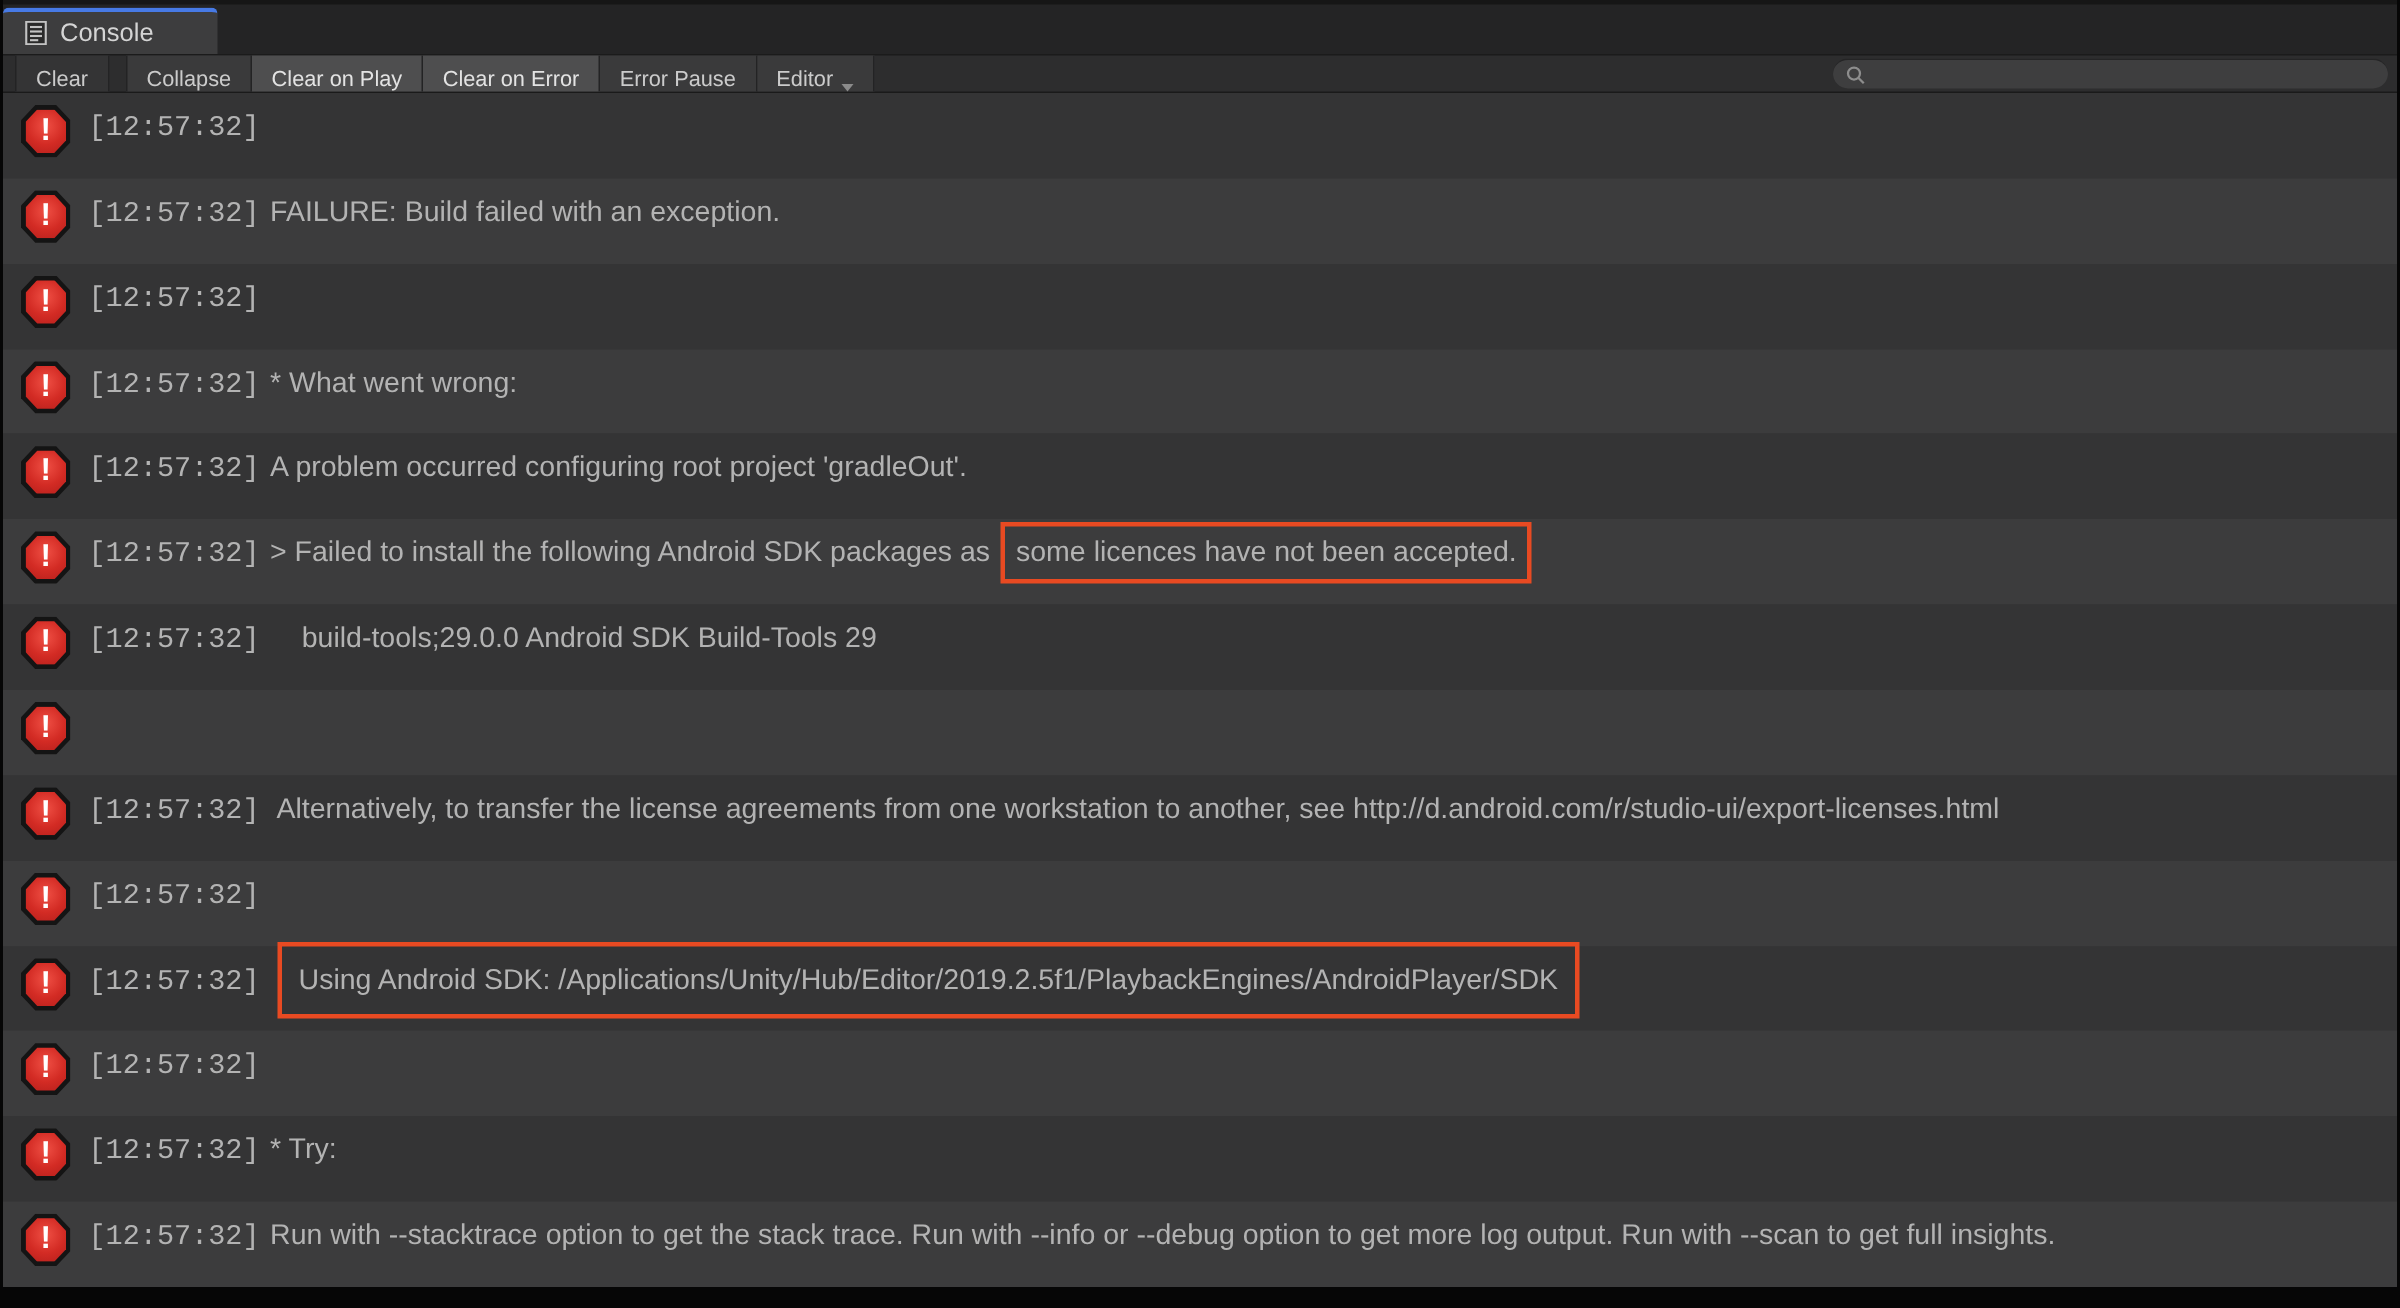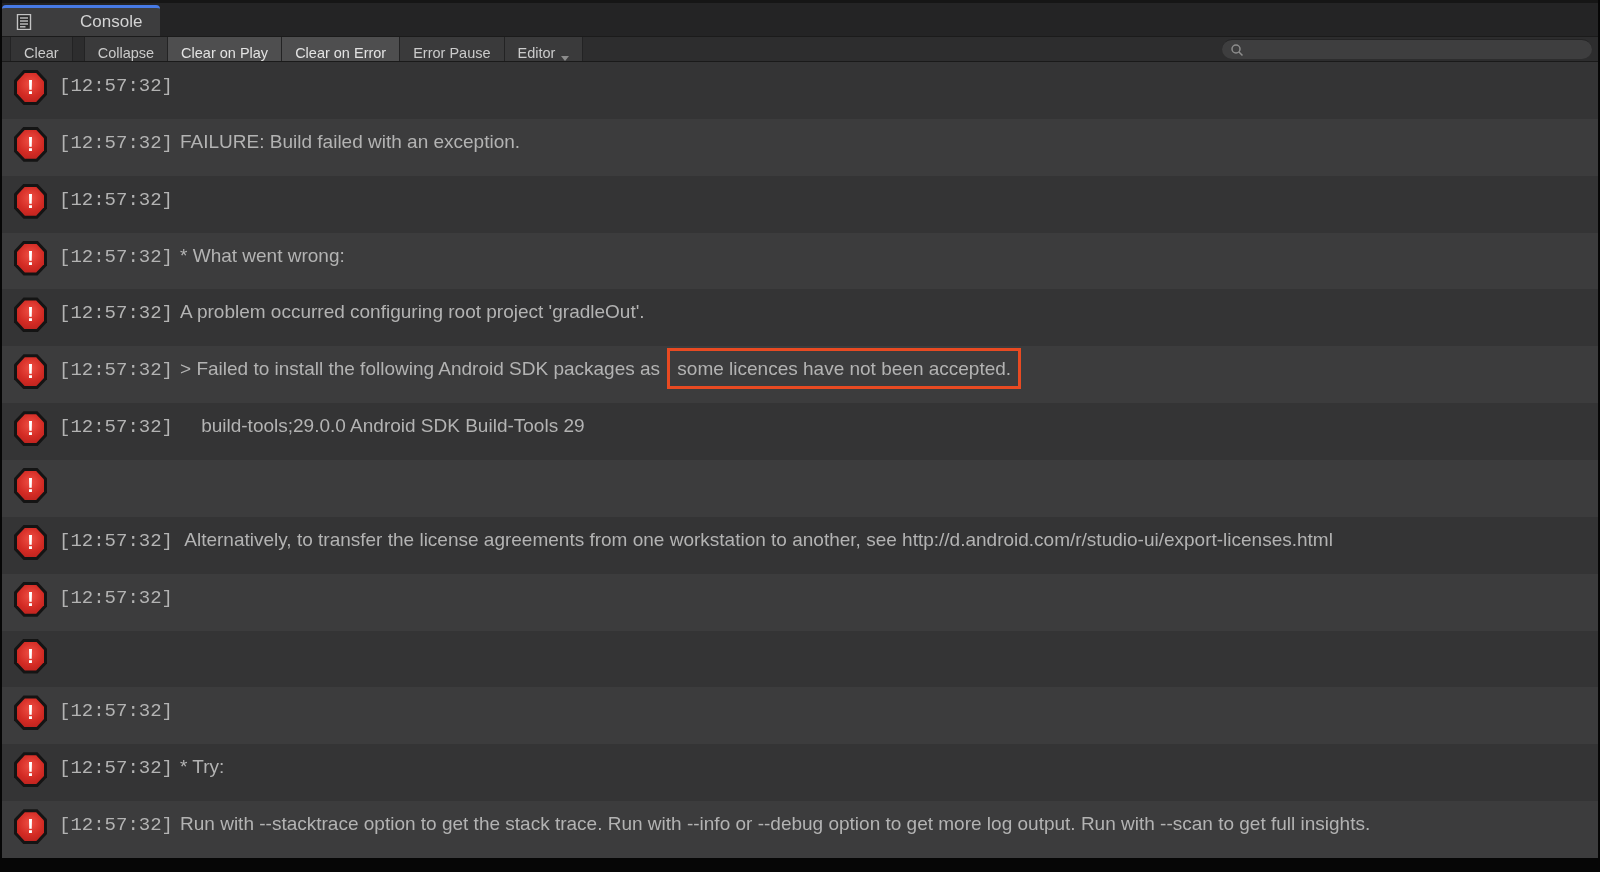--- a/index.html
+++ b/index.html
@@ -9,21 +9,21 @@
   .screen { position:relative; width:1600px; height:872px; background:#060606; }
   .window { position:absolute; left:2px; right:2px; top:0; bottom:14px;
             background:#333334; display:flex; flex-direction:column; }
 
   
   .tabbar { height:36px; background:#242425; border-top:3px solid #161616;
             display:flex; align-items:flex-end; flex:0 0 auto; }
   .tab { height:31px; min-width:143px; background:#3d3d3e; border-top:3px solid #477ae5;
          display:flex; align-items:center; gap:8px; padding:0 18px 0 14px;
          border-radius:4px 4px 0 0; }
-  .tab-title { color:#d4d4d4; font-size:17px;margin-left:40px; }
+  .tab-title { color:#d4d4d4; font-size:17px; }
   .tab-icon { width:16px; height:16px; display:block; }
 
   
   .toolbar { height:26px; background:#2d2d2e; border-top:1px solid #1b1b1b;
              border-bottom:1px solid #1a1a1a; display:flex; align-items:stretch;
              flex:0 0 auto; padding-left:8px; }
   .tb-btn { display:flex; align-items:flex-end; gap:6px; padding:0 13px;
             background:#3a3a3b; border-right:1px solid #232324; border-left:1px solid #232324;
             color:#cbcbcb; font-size:14.5px; cursor:default; }
   .tb-btn + .tb-btn { border-left:none; }
@@ -174,20 +174,21 @@
         <div class="row light">
           <div class="err-icon">
             <div class="err-inner">!</div>
           </div>
           <div class="line"><span class="ts">[12:57:32]</span><span></span></div>
         </div>
         <div class="row dark">
           <div class="err-icon">
             <div class="err-inner">!</div>
           </div>
+          <div class="line"><span class="ts">[12:57:32]</span><span></span><span class="hl hl-big">Using Android SDK: /Applications/Unity/Hub/Editor/2019.2.5f1/PlaybackEngines/AndroidPlayer/SDK</span></div>
         </div>
         <div class="row light">
           <div class="err-icon">
             <div class="err-inner">!</div>
           </div>
           <div class="line"><span class="ts">[12:57:32]</span><span></span></div>
         </div>
         <div class="row dark">
           <div class="err-icon">
             <div class="err-inner">!</div>

